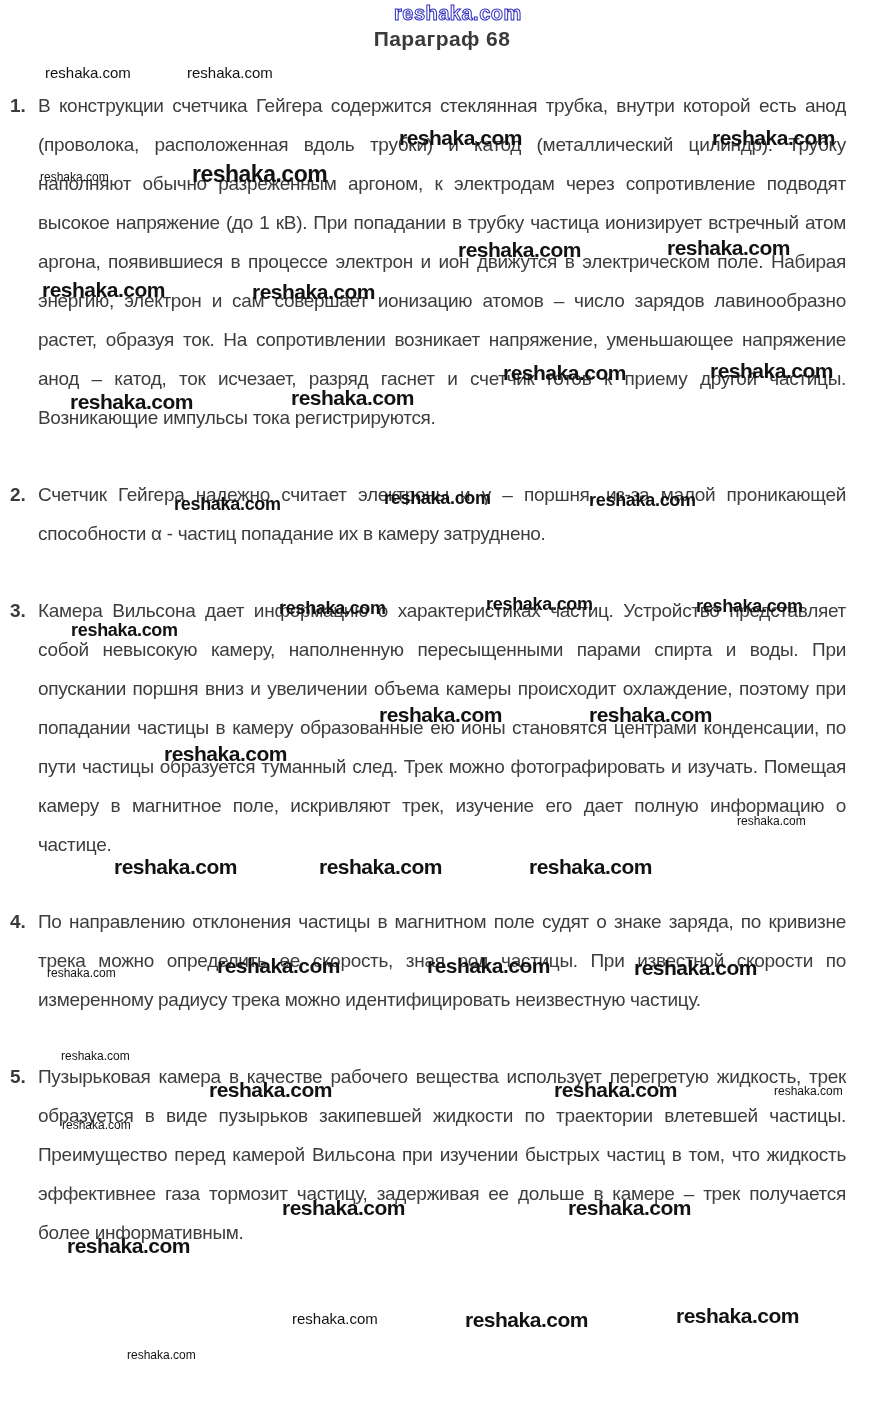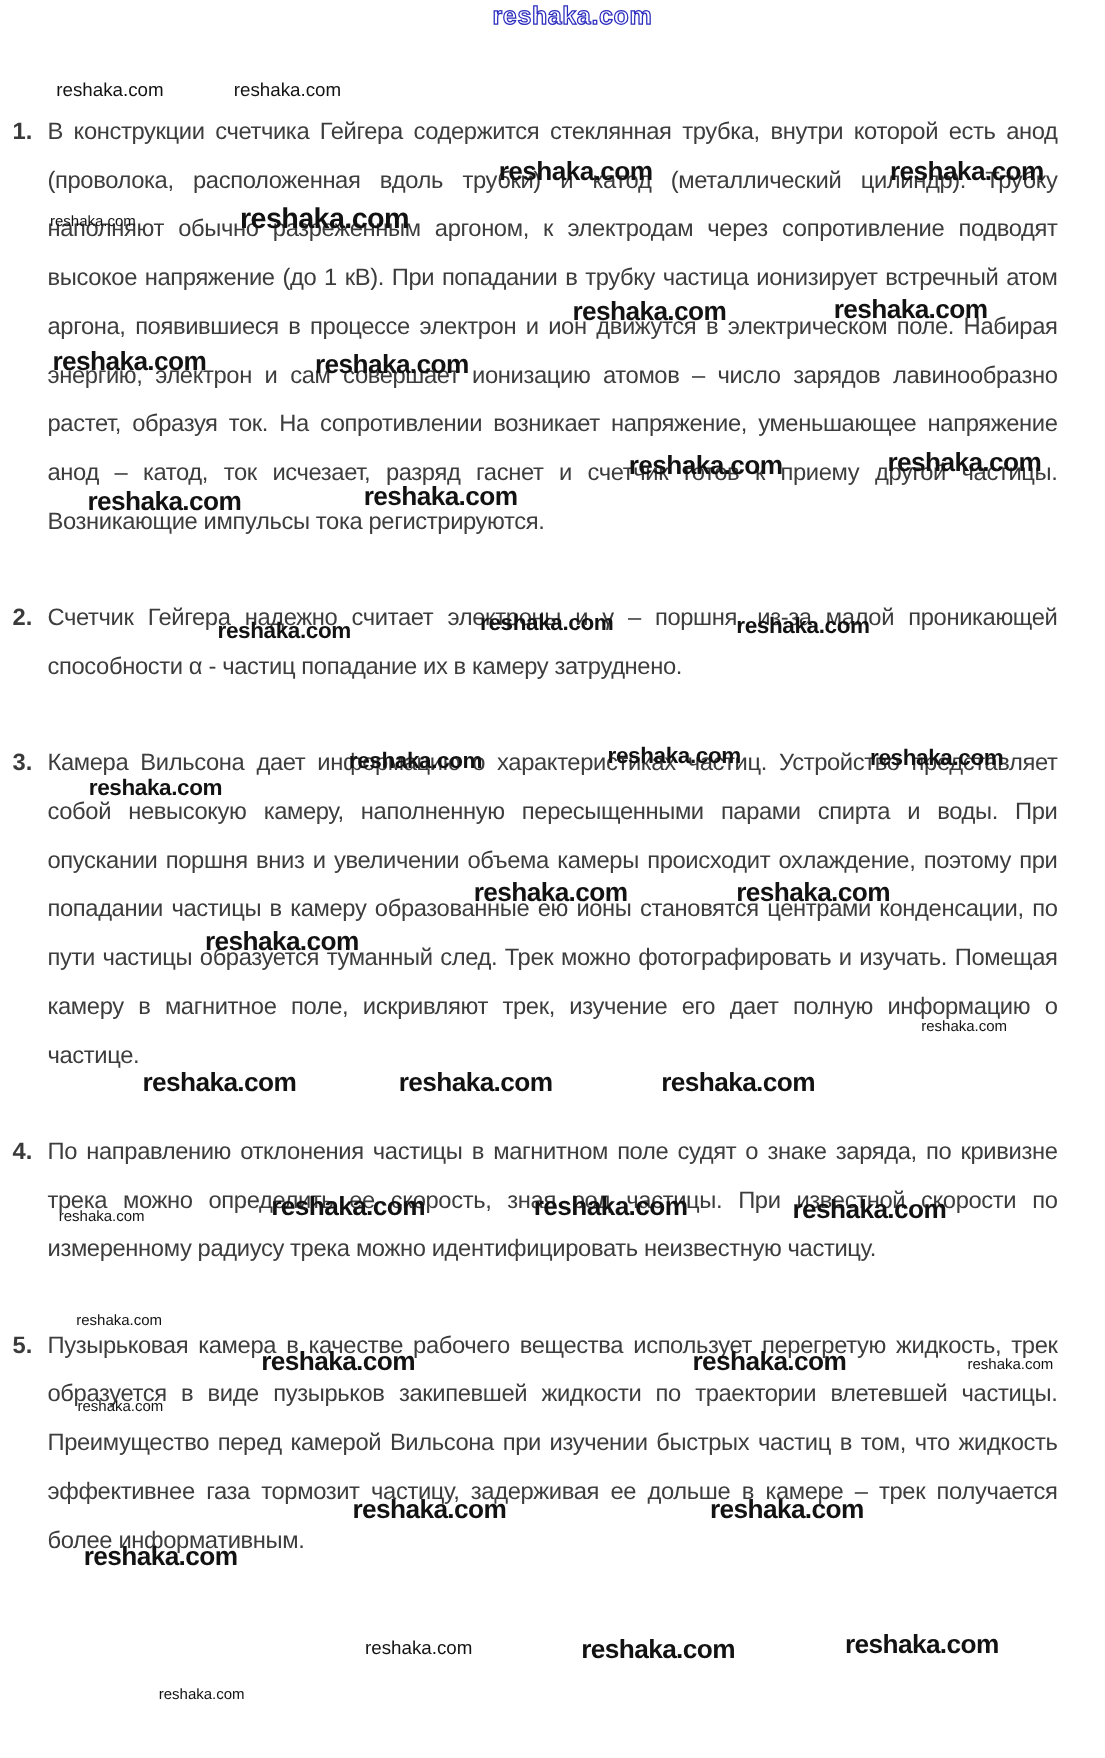--- a/index.html
+++ b/index.html
@@ -77,20 +77,21 @@
     color: #8a8ad8;
     -webkit-text-fill-color: transparent;
     -webkit-text-stroke: 1px #2b2bbf;
   }
 </style>
 </head>
 <body>
 
 <div class="page">
 
+  <h1 class="title">Параграф 68</h1>
 
   <div class="content">
 
     <div class="para">
       <span class="para-num">1.</span>
       <p class="para-text">В конструкции счетчика Гейгера содержится стеклянная трубка, внутри которой есть анод (проволока, расположенная вдоль трубки) и катод (металлический цилиндр). Трубку наполняют обычно разреженным аргоном, к электродам через сопротивление подводят высокое напряжение (до 1 кВ). При попадании в трубку частица ионизирует встречный атом аргона, появившиеся в процессе электрон и ион движутся в электрическом поле. Набирая энергию, электрон и сам совершает ионизацию атомов – число зарядов лавинообразно растет, образуя ток. На сопротивлении возникает напряжение, уменьшающее напряжение анод – катод, ток исчезает, разряд гаснет и счетчик готов к приему другой частицы. Возникающие импульсы тока регистрируются.</p>
     </div>
 
     <div class="para">
       <span class="para-num">2.</span>

